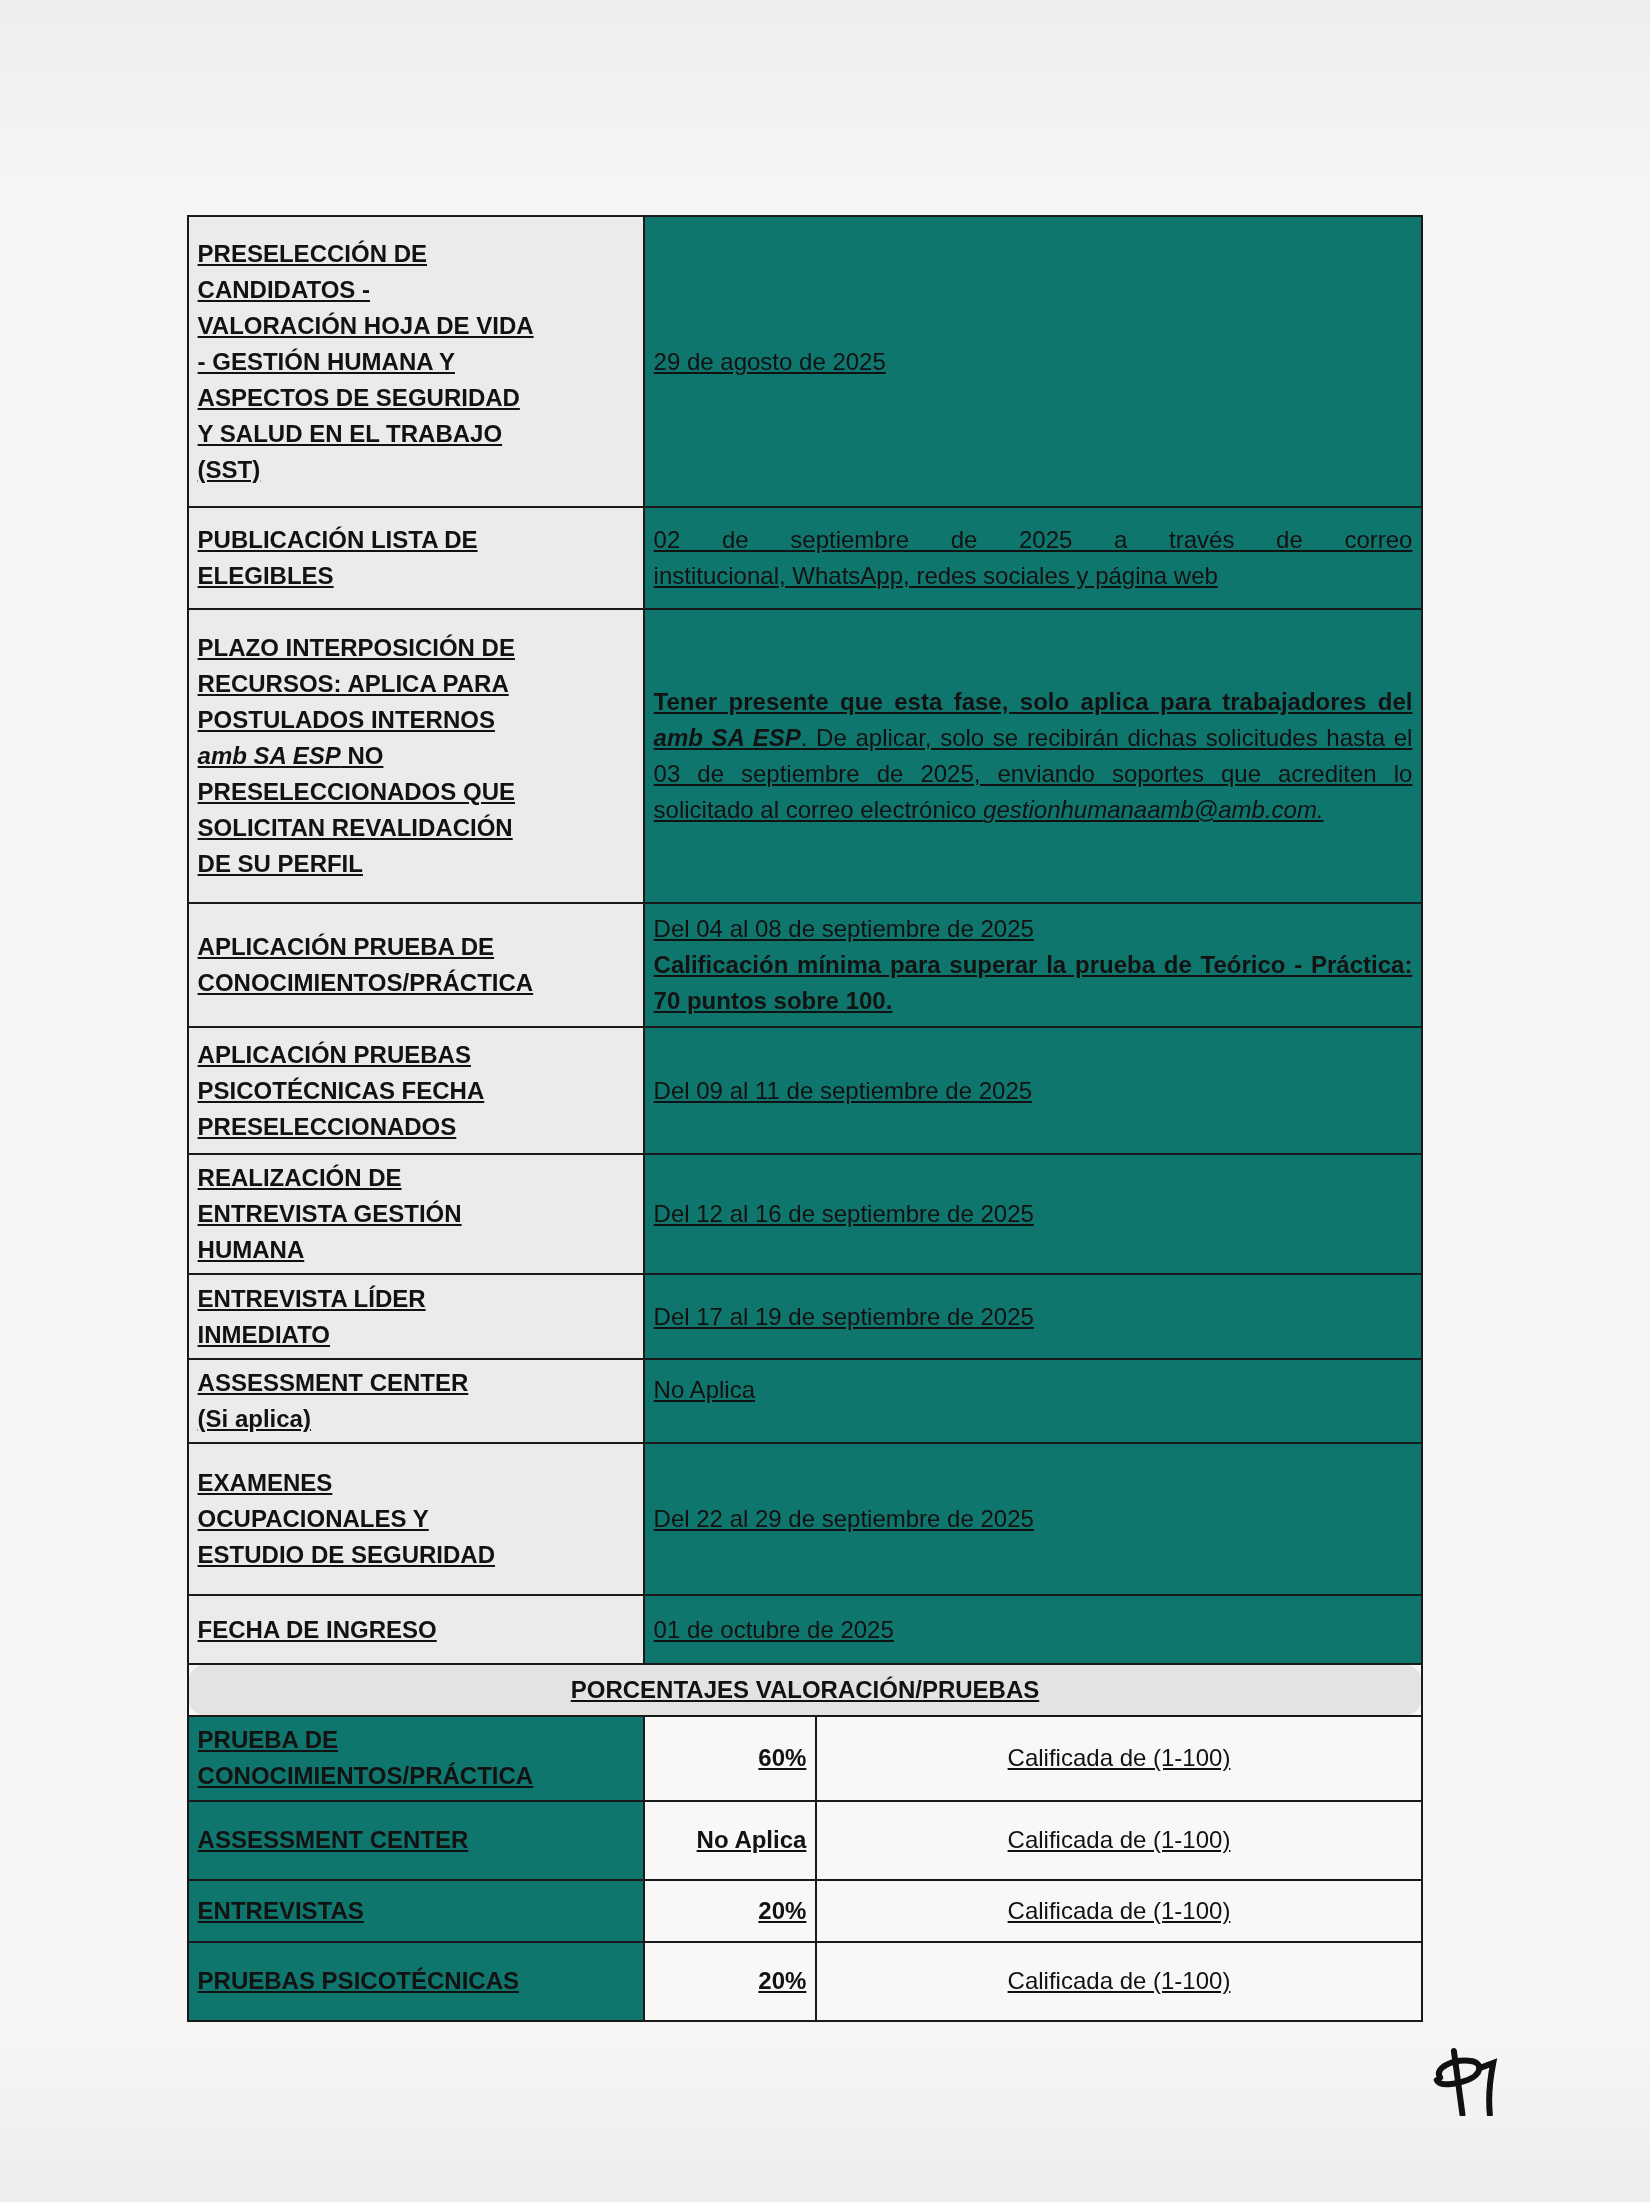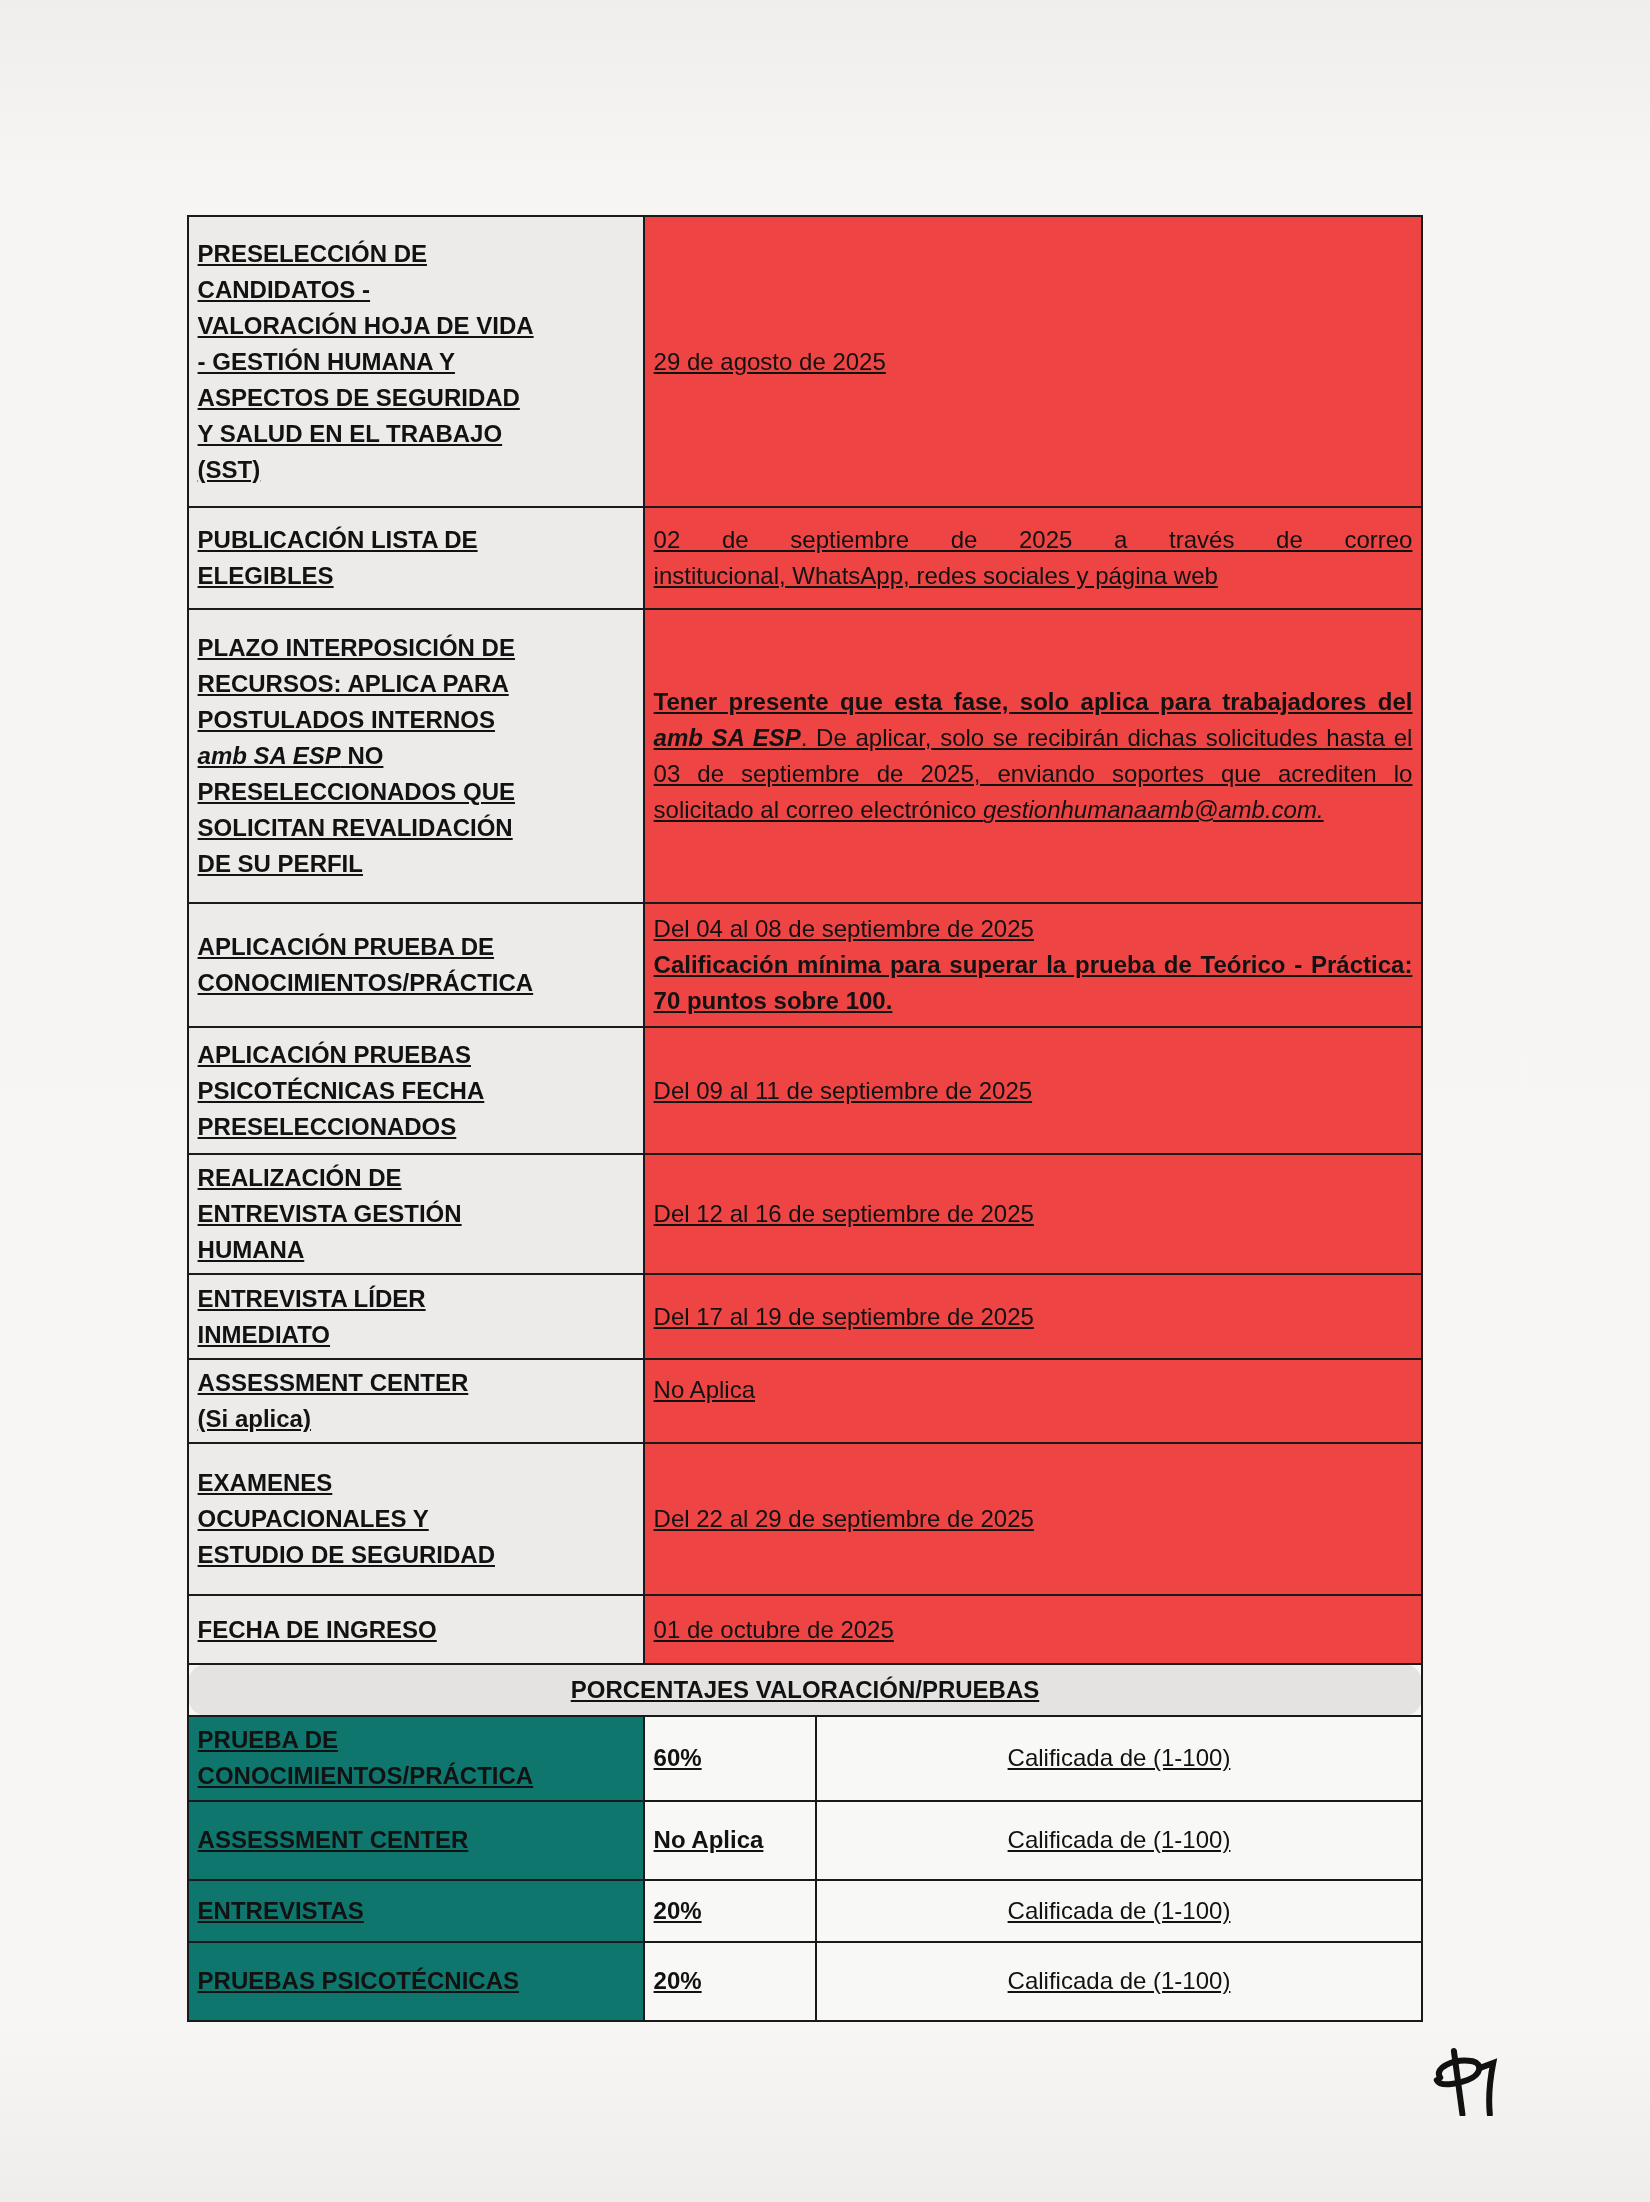--- a/index.html
+++ b/index.html
@@ -30,34 +30,34 @@
       line-height: 36px;
       text-decoration: underline;
     }
     td.label {
       width: 439px;
       font-weight: bold;
       background: #ecebea;
       text-align: left;
     }
     td.value {
-      background: #ef4444;
+      background: #0f766e;
       text-align: left;
     }
     td.justify { text-align: justify; text-align-last: left; }
     .j-full { text-align: justify; text-align-last: justify; }
     td.section {
       text-align: center;
       font-weight: bold;
       background: #e4e3e2;
       padding: 5.2px;
       border-radius: 19px;
     }
     td.c-label { text-align: left; font-weight: bold; background: #0f766e; }
-    td.c-pct { text-align: left; font-weight: bold; background: #f8f8f7; width: 172px; }
+    td.c-pct { text-align: right; font-weight: bold; background: #f8f8f7; width: 172px; }
     td.c-desc { text-align: center; background: #f8f8f7; }
     .b { font-weight: bold; }
     .i { font-style: italic; }
     .signature {
       position: absolute; left: 1428px; top: 2039px;
       width: 86px; height: 77px;
     }
   </style>
 </head>
 <body>

